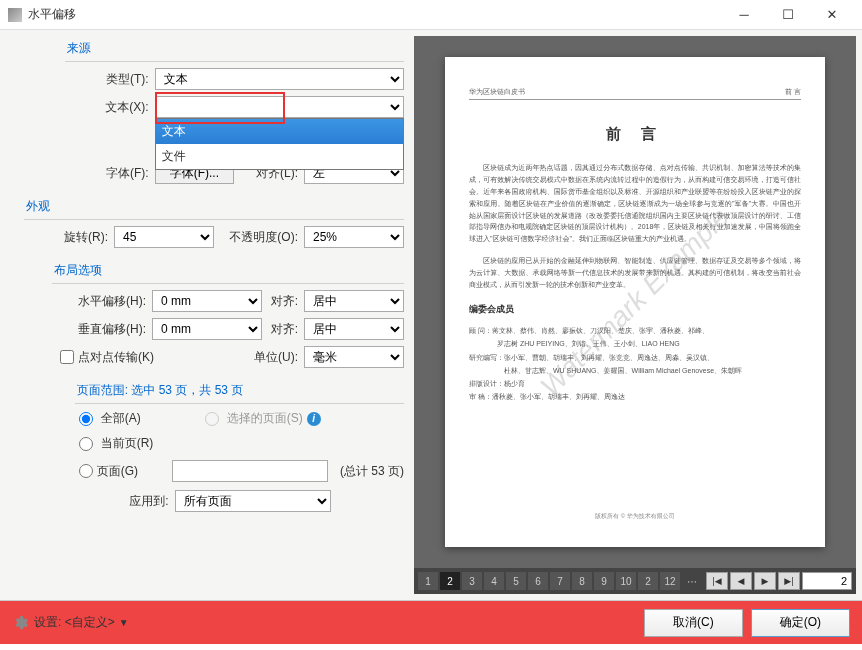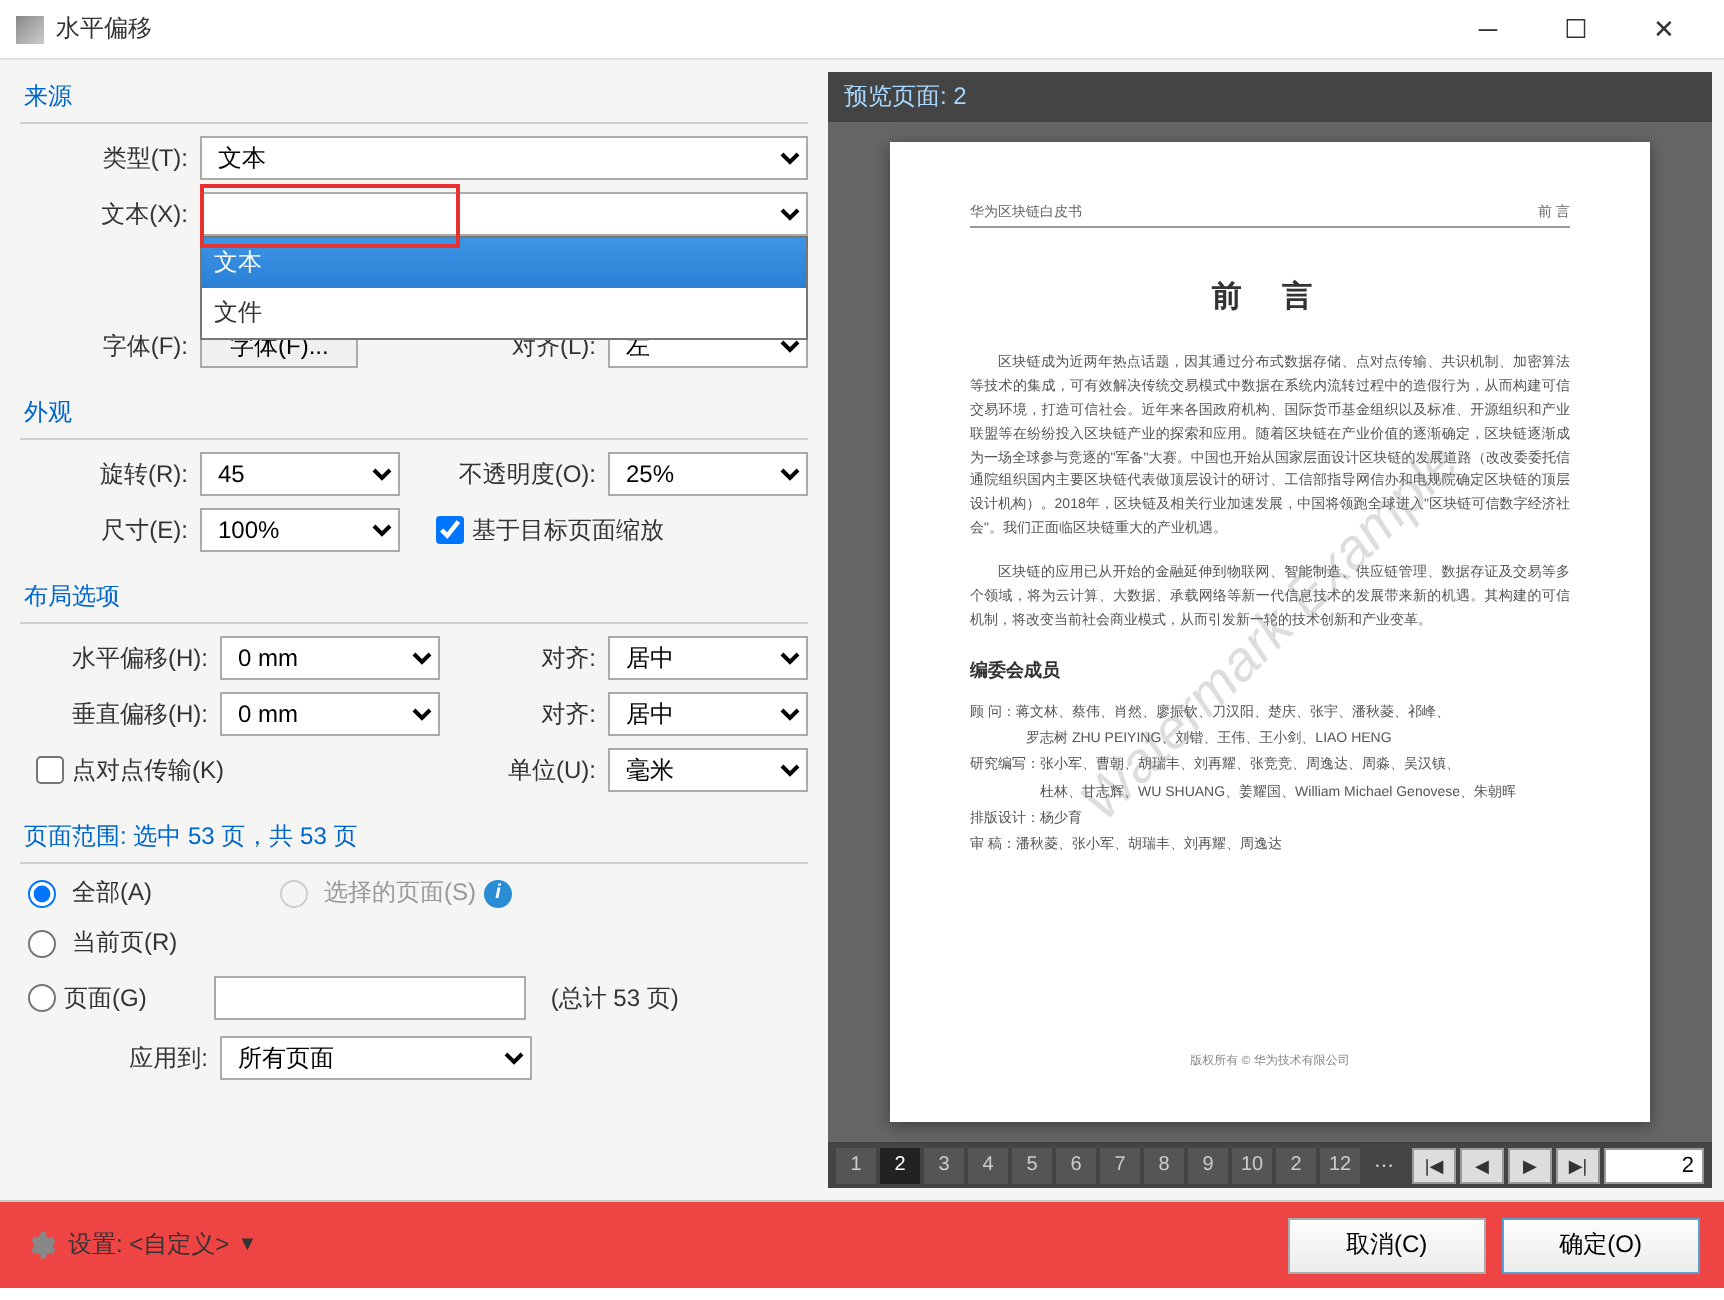--- a/index.html
+++ b/index.html
@@ -5,21 +5,21 @@
     * { box-sizing: border-box; margin: 0; padding: 0; font-family: "Microsoft YaHei", sans-serif; }
     body { background: #fff; font-size: 12px; color: #333; width: 862px; height: 650px; overflow: hidden; }
     
     .titlebar { height: 30px; display: flex; align-items: center; padding: 0 8px; background: #fff; border-bottom: 1px solid #e0e0e0; }
     .titlebar-icon { width: 14px; height: 14px; background: linear-gradient(135deg, #888, #ccc); margin-right: 6px; }
     .titlebar-text { flex: 1; font-size: 12px; }
     .titlebar-btns { display: flex; }
     .win-btn { width: 44px; height: 30px; display: flex; align-items: center; justify-content: center; font-size: 13px; cursor: pointer; }
     
     .main-area { display: flex; height: 570px; background: #f5f5f4; padding: 6px; gap: 6px; }
-    .left-panel { width: 410px; display: flex; flex-direction: column; gap: 4px; }
+    .left-panel { width: 410px; display: flex; flex-direction: column; gap: 4px; align-items: flex-end; }
     .right-panel { flex: 1; display: flex; flex-direction: column; }
     
     .section-title { color: #0066cc; font-size: 12px; padding: 4px 0 4px 2px; border-bottom: 1px solid #d0d0d0; margin-bottom: 6px; }
     .section { padding: 0 4px; }
     
     .form-row { display: flex; align-items: center; margin-bottom: 6px; }
     .form-label { text-align: right; padding-right: 6px; font-size: 12px; }
     .lbl-70 { width: 90px; }
     .lbl-50 { width: 70px; }
     .lbl-110 { width: 100px; }
@@ -39,21 +39,21 @@
     .btn-small { border: 1px solid #aaa; background: #f0f0f0; height: 22px; padding: 0 14px; font-size: 12px; cursor: pointer; }
     
     .checkbox-row { display: flex; align-items: center; gap: 4px; }
     input[type="checkbox"] { width: 14px; height: 14px; }
     input[type="radio"] { width: 14px; height: 14px; margin-right: 4px; }
     .radio-row { display: flex; align-items: center; gap: 4px; margin-bottom: 8px; margin-left: 4px; }
     .info-icon { width: 14px; height: 14px; border-radius: 50%; background: #2a8dd4; color: #fff; font-size: 10px; display: inline-flex; align-items: center; justify-content: center; font-style: italic; font-weight: bold; }
     
     .preview-header { color: #a8d8ff; background: #444; padding: 4px 8px; font-size: 12px; }
     .preview-body { flex: 1; background: #666; display: flex; align-items: center; justify-content: center; padding: 10px; position: relative; }
-    .preview-page { background: #fff; width: 380px; height: 490px; box-shadow: 0 2px 8px rgba(0,0,0,0.4); padding: 30px 40px; font-size: 8px; position: relative; overflow: hidden; }
+    .preview-page { background: #fff; width: 380px; height: 490px; box-shadow: 0 2px 8px rgba(0,0,0,0.4); padding: 30px 24px; font-size: 8px; position: relative; overflow: hidden; }
     .page-header { display: flex; justify-content: space-between; border-bottom: 1px solid #999; padding-bottom: 2px; font-size: 7px; color: #666; }
     .page-title { text-align: center; font-size: 15px; font-weight: bold; margin: 25px 0 18px; letter-spacing: 8px; }
     .page-para { font-size: 7px; line-height: 1.7; text-indent: 2em; margin-bottom: 10px; color: #555; text-align: justify; }
     .page-subtitle { font-size: 9px; font-weight: bold; margin: 12px 0 8px; }
     .page-line { font-size: 7px; line-height: 1.9; color: #555; }
     .page-footer { position: absolute; bottom: 26px; left: 0; right: 0; text-align: center; font-size: 6px; color: #888; }
     .watermark-text { position: absolute; top: 50%; left: 50%; transform: translate(-50%, -50%) rotate(-45deg); font-size: 28px; color: rgba(120,120,120,0.25); font-style: italic; white-space: nowrap; pointer-events: none; }
     
     .pager { background: #444; display: flex; align-items: center; height: 26px; padding: 0 4px; gap: 2px; }
     .page-num { width: 20px; height: 18px; background: #555; color: #ccc; font-size: 10px; display: flex; align-items: center; justify-content: center; cursor: pointer; }
@@ -114,29 +114,20 @@
     </div>
 
     <div class="section">
       <div class="section-title">外观</div>
       <div class="form-row">
         <div class="form-label lbl-70">旋转(R):</div>
         <select class="sel-80"><option>45</option></select>
         <div style="flex:1"></div>
         <div class="form-label" style="width:90px">不透明度(O):</div>
         <select class="sel-80"><option>25%</option></select>
-      </div>
-      <div class="form-row">
-        <div class="form-label lbl-70">尺寸(E):</div>
-        <select class="sel-80"><option>100%</option></select>
-        <div style="width:18px"></div>
-        <div class="checkbox-row">
-          <input type="checkbox" checked="" style="">
-          <span>基于目标页面缩放</span>
-        </div>
       </div>
     </div>
 
     <div class="section">
       <div class="section-title">布局选项</div>
       <div class="form-row">
         <div class="form-label lbl-110">水平偏移(H):</div>
         <select class="sel-100"><option>0 mm</option></select>
         <div style="flex:1"></div>
         <div class="form-label" style="width:42px">对齐:</div>
@@ -186,21 +177,20 @@
         <span style="margin-left:8px">(总计 53 页)</span>
       </div>
       <div class="form-row">
         <div class="form-label" style="width:100px">应用到:</div>
         <select class="sel-140"><option>所有页面</option></select>
       </div>
     </div>
   </div>
 
   <div class="right-panel">
-    <div class="preview-header">预览页面: 2</div>
     <div class="preview-body">
       <div class="preview-page">
         <div class="page-header">
           <span>华为区块链白皮书</span>
           <span>前 言</span>
         </div>
         <div class="page-title">前  言</div>
         <div class="page-para">区块链成为近两年热点话题，因其通过分布式数据存储、点对点传输、共识机制、加密算法等技术的集成，可有效解决传统交易模式中数据在系统内流转过程中的造假行为，从而构建可信交易环境，打造可信社会。近年来各国政府机构、国际货币基金组织以及标准、开源组织和产业联盟等在纷纷投入区块链产业的探索和应用。随着区块链在产业价值的逐渐确定，区块链逐渐成为一场全球参与竞逐的"军备"大赛。中国也开始从国家层面设计区块链的发展道路（改改委委托信通院组织国内主要区块链代表做顶层设计的研讨、工信部指导网信办和电规院确定区块链的顶层设计机构）。2018年，区块链及相关行业加速发展，中国将领跑全球进入"区块链可信数字经济社会"。我们正面临区块链重大的产业机遇。</div>
         <div class="page-para">区块链的应用已从开始的金融延伸到物联网、智能制造、供应链管理、数据存证及交易等多个领域，将为云计算、大数据、承载网络等新一代信息技术的发展带来新的机遇。其构建的可信机制，将改变当前社会商业模式，从而引发新一轮的技术创新和产业变革。</div>
         <div class="page-subtitle">编委会成员</div>

